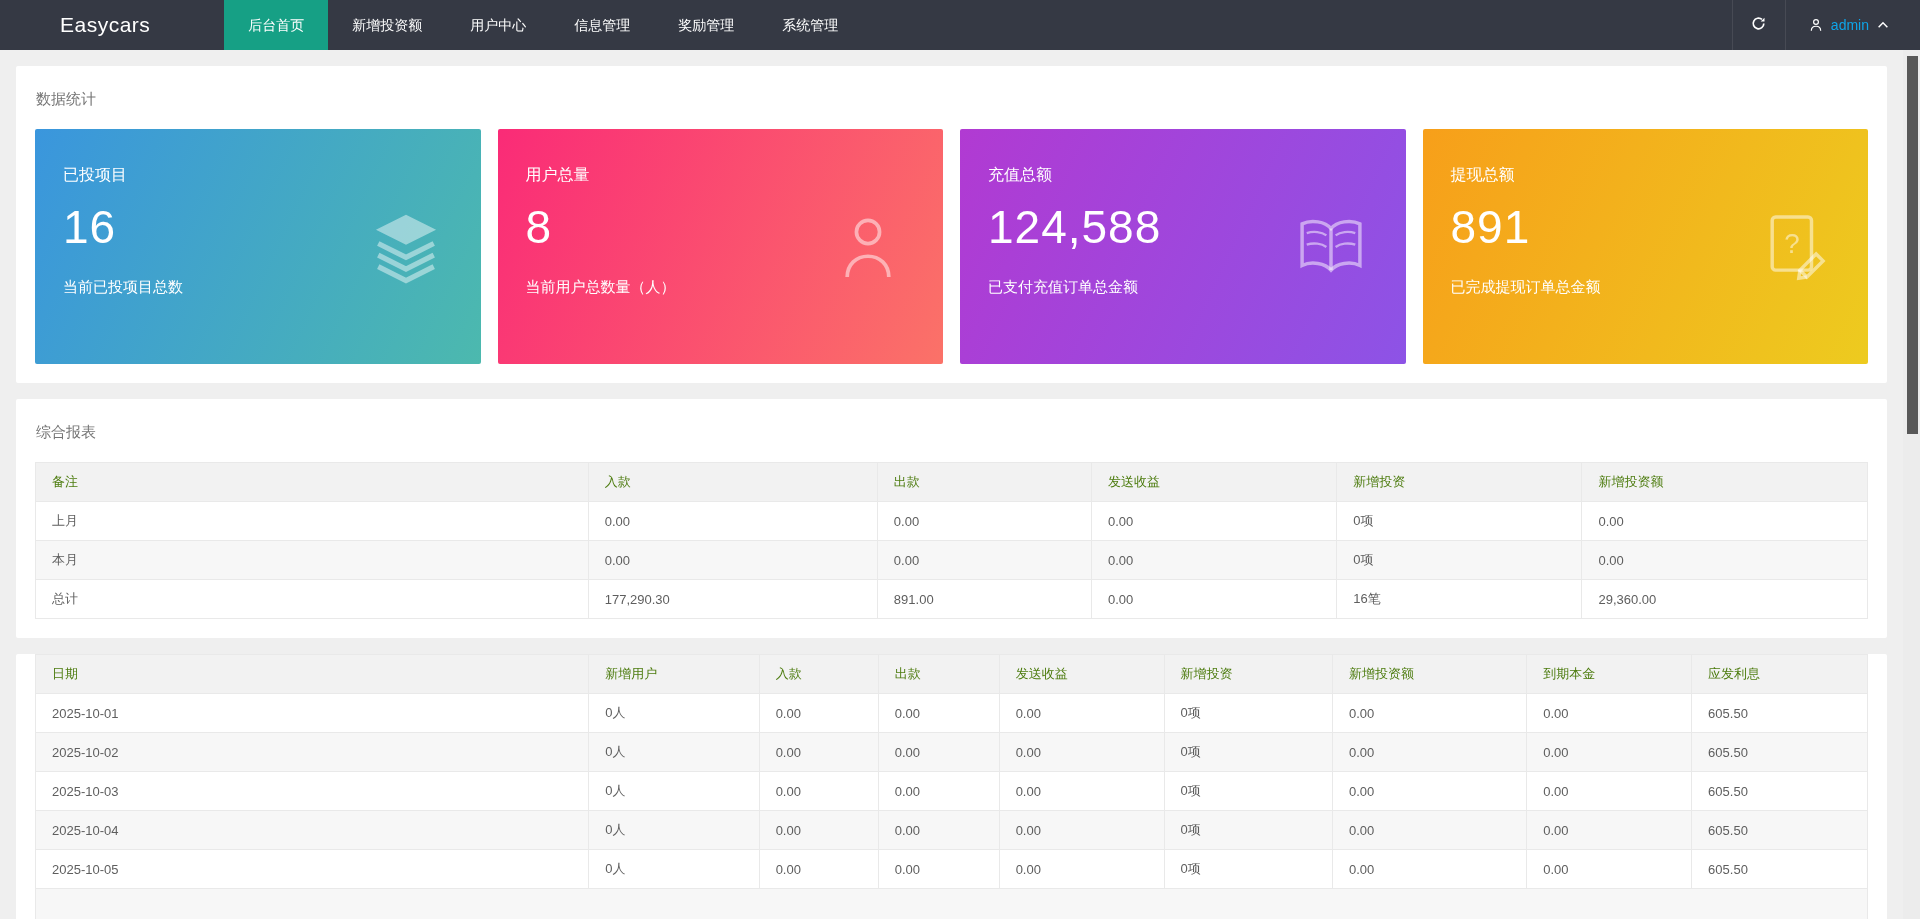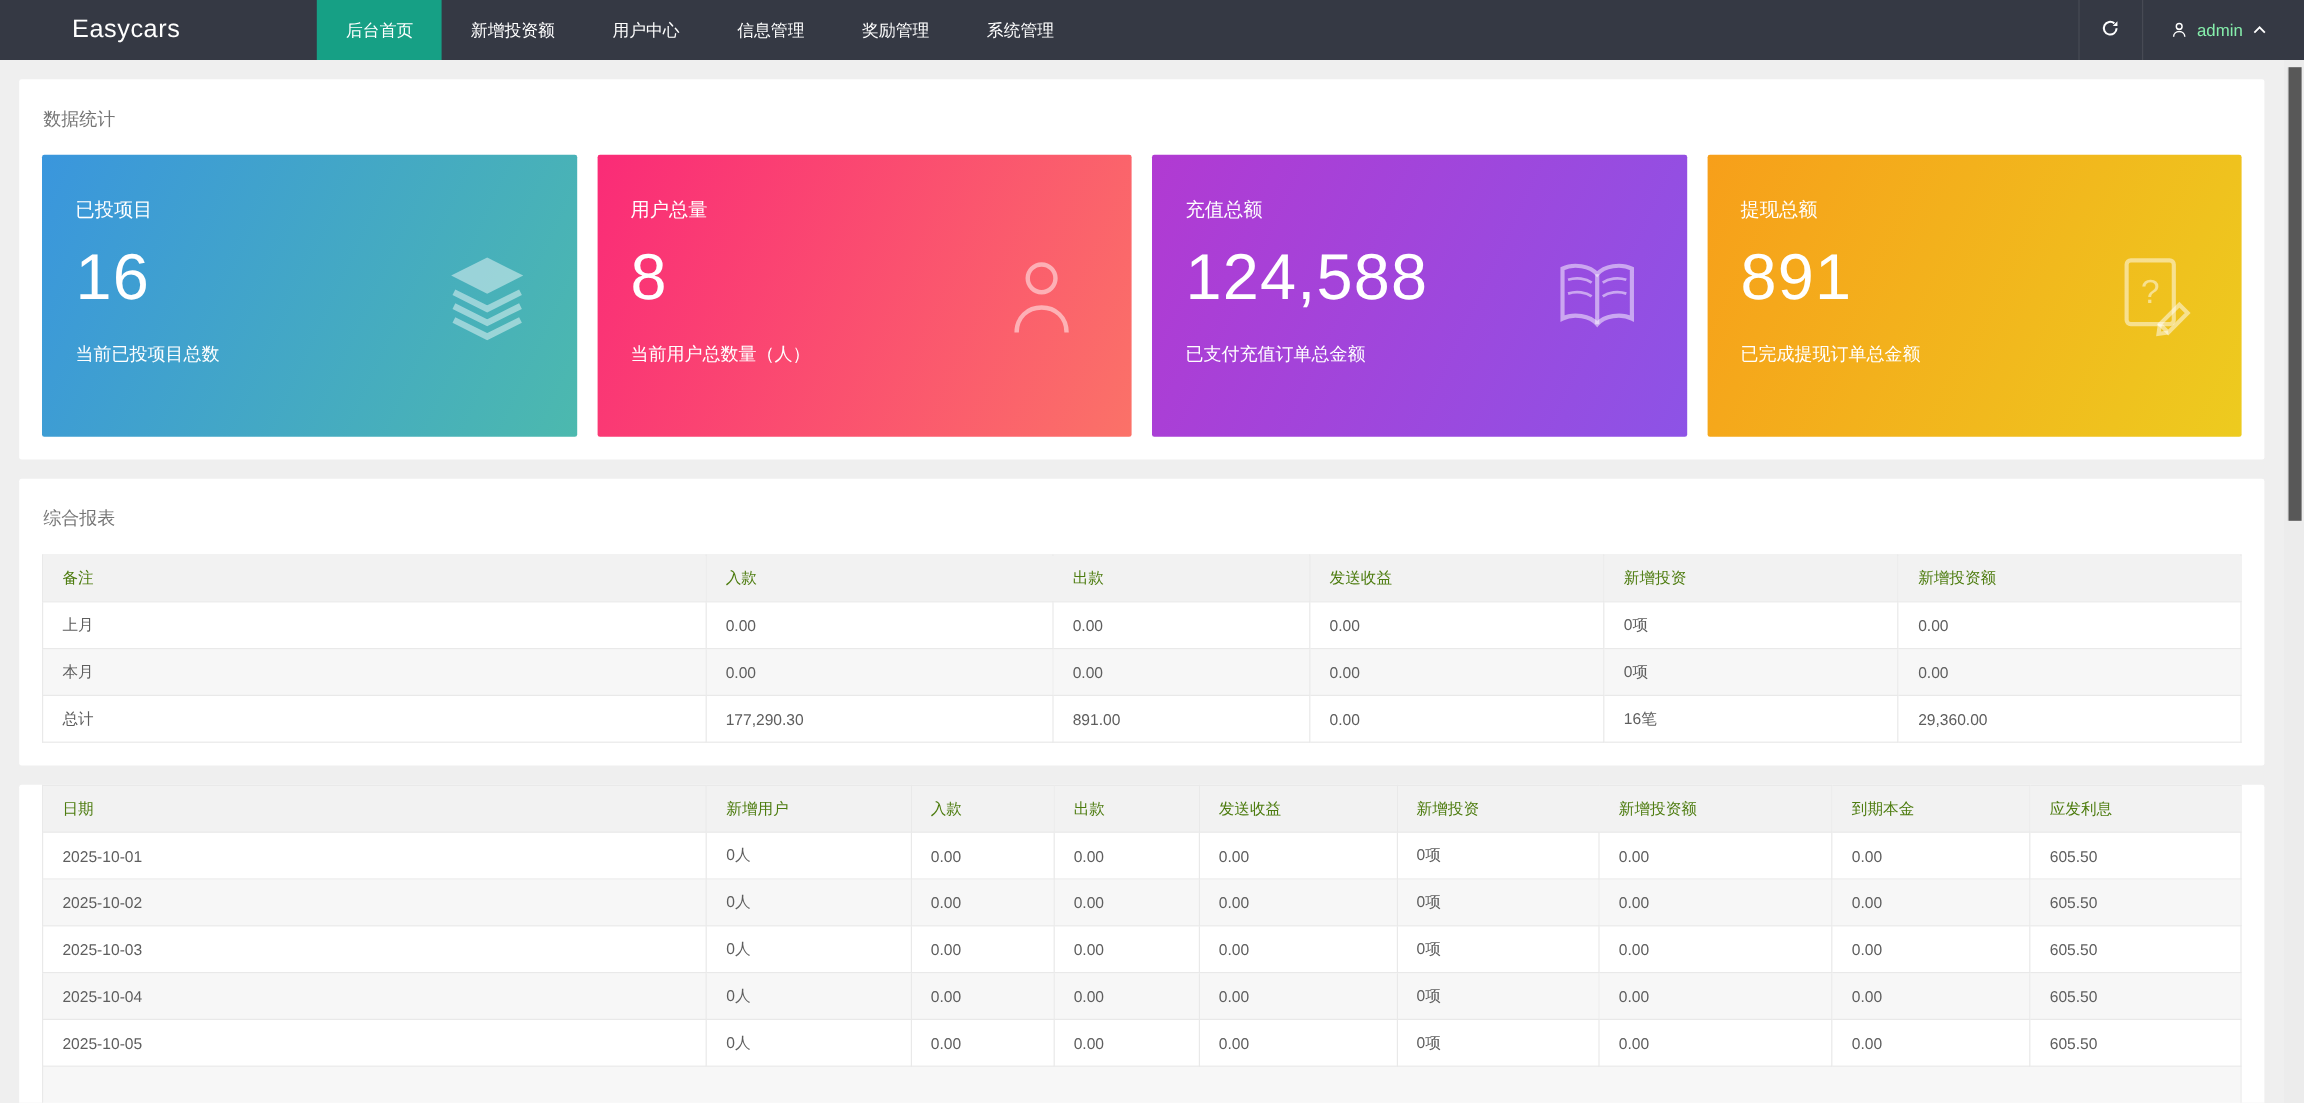--- a/index.html
+++ b/index.html
@@ -21,42 +21,42 @@
   }
   .brand {
     font-size: 21px;
     line-height: 50px;
     margin-left: 60px;
     margin-right: 50px;
     letter-spacing: .5px;
     font-weight: 400;
     cursor: pointer;
   }
-  .menu { display: flex; list-style: none; height: 50px; margin-left: 40px; }
+  .menu { display: flex; list-style: none; height: 50px; }
   .nav-item {
     line-height: 50px;
     padding: 0 24px;
     font-size: 14px;
     cursor: pointer;
     white-space: nowrap;
   }
   .nav-right { margin-left: auto; display: flex; align-items: stretch; height: 50px; }
   .refresh-btn {
     width: 54px;
     background: none;
     border: none;
     border-left: 1px solid rgba(255,255,255,.09);
     border-right: 1px solid rgba(255,255,255,.09);
     display: flex; align-items: center; justify-content: center;
     cursor: pointer;
   }
   .user-menu {
     display: flex; align-items: center; gap: 7px;
     padding: 0 30px 0 22px;
-    font-size: 14px; color: #86efac;
+    font-size: 14px; color: #0ea5e9;
     cursor: pointer;
   }
 
   
   .content { width: 1903px; }
   .panel {
     background: #fff;
     margin: 16px;
     padding: 0 19px 19px;
     border-radius: 2px;
@@ -71,21 +71,21 @@
   .cards { display: grid; grid-template-columns: repeat(4, 1fr); gap: 17px; }
   .stat-card {
     height: 235px;
     border-radius: 2px;
     color: #fff;
     position: relative;
     padding: 36px 28px 0;
     overflow: hidden;
   }
   .card-title { font-size: 16px; }
-  .card-value { font-size: 54px; font-weight: 400; margin-top: 14px; letter-spacing: 1px; }
+  .card-value { font-size: 46px; font-weight: 400; margin-top: 14px; letter-spacing: 1px; }
   .card-subtitle { font-size: 15px; margin-top: 24px; }
   .card-icon {
     position: absolute;
     right: 38px; top: 50%;
     transform: translateY(-50%);
     width: 74px; height: 74px;
   }
 
   
   table {

